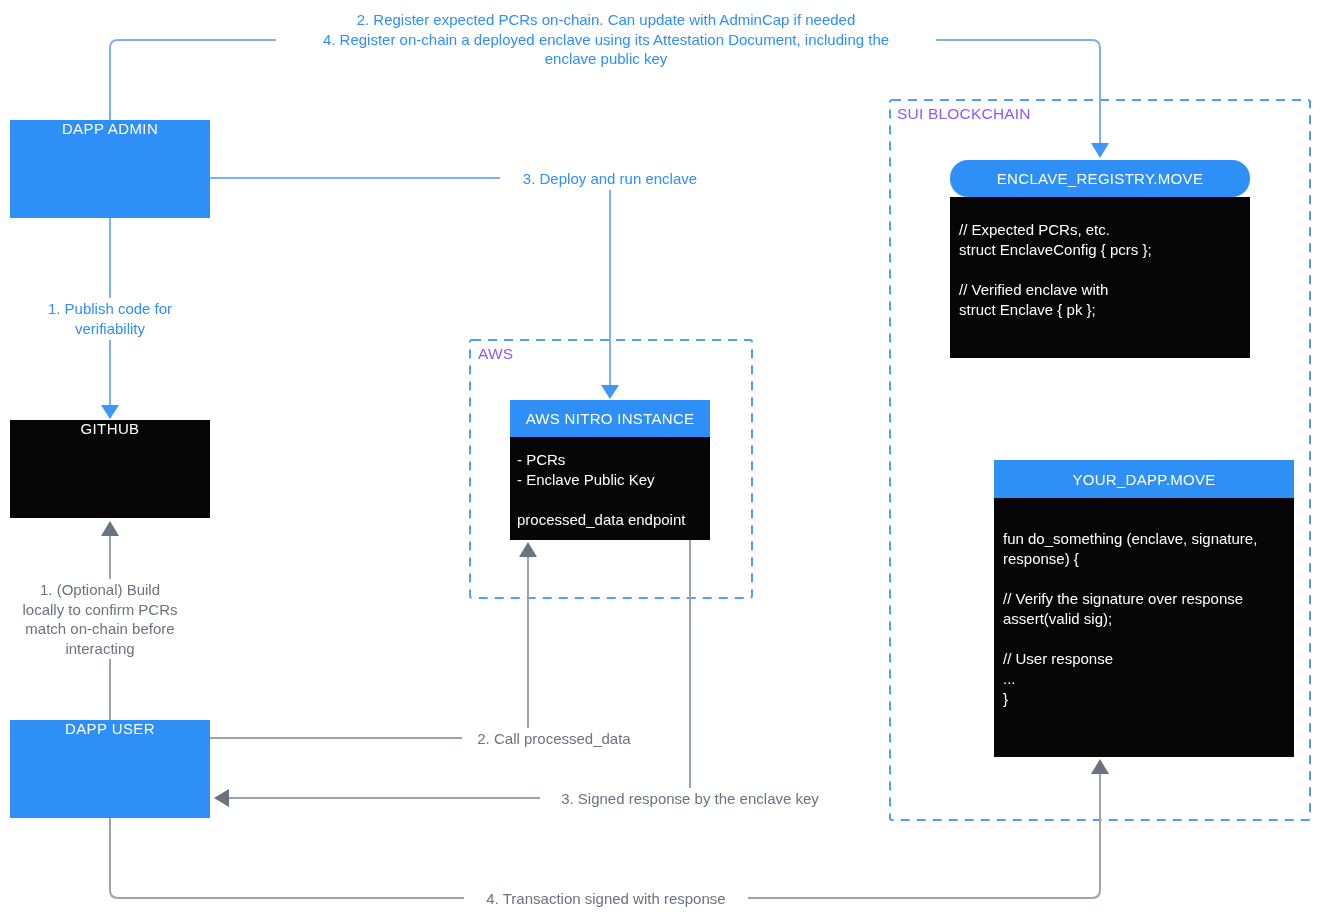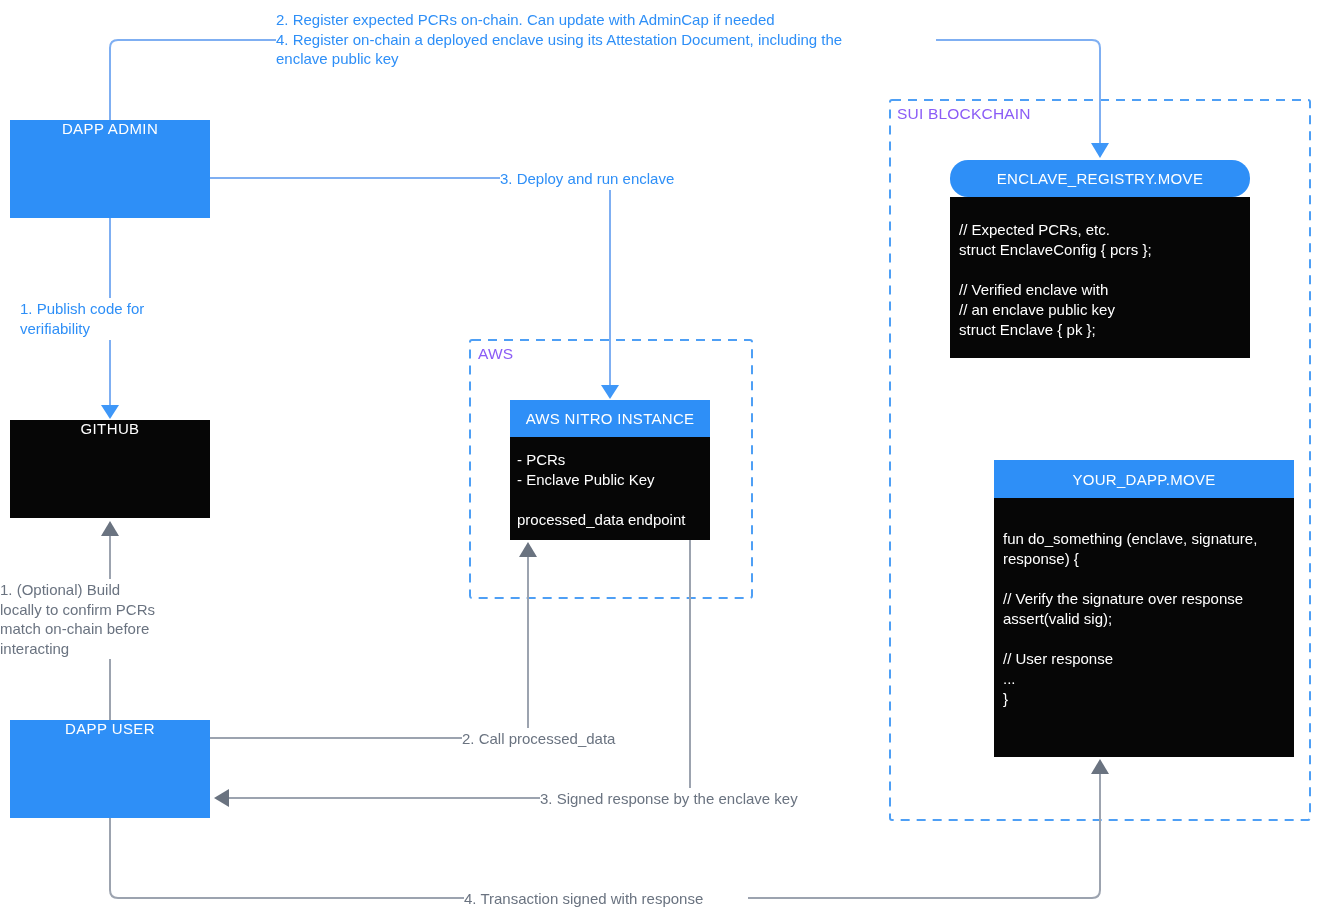--- a/index.html
+++ b/index.html
@@ -43,21 +43,21 @@
   #yourdapp .hd{height:38px;}
   #yourdapp .bd{height:259px;padding:31px 4px 0 9px;}
 
   .grouplabel{
     position:absolute;z-index:2;color:#8b5cf6;font-size:15.5px;font-weight:500;letter-spacing:.2px;
   }
   #aws-label{left:478px;top:345px;}
   #sui-label{left:897px;top:105px;}
 
   .edgelabel{
-    position:absolute;z-index:3;background:#fff;
+    position:absolute;z-index:3;background:#fff;text-align:center;
     font-size:15px;line-height:20px;padding:1px 0;
   }
   .bluetext{color:#2E8FF7;}
   .graytext{color:#6A7380;}
   #lbl-register{left:276px;top:9px;width:660px;line-height:19.5px;}
   #lbl-deploy{left:500px;top:168px;width:220px;}
   #lbl-publish{left:20px;top:298px;width:180px;}
   #lbl-build{left:0;top:579px;width:200px;line-height:19.5px;}
   #lbl-call{left:462px;top:728px;width:184px;}
   #lbl-signed{left:540px;top:788px;width:300px;}
@@ -108,21 +108,21 @@
     <span>DAPP USER</span>
   </div>
 
   <div class="codebox" id="nitro">
     <div class="hd">AWS NITRO INSTANCE</div>
     <div class="bd"><div>- PCRs</div><div>- Enclave Public Key</div><div>&nbsp;</div><div>processed_data endpoint</div></div>
   </div>
 
   <div class="codebox" id="registry">
     <div class="hd">ENCLAVE_REGISTRY.MOVE</div>
-    <div class="bd"><div>// Expected PCRs, etc.</div><div>struct EnclaveConfig { pcrs };</div><div>&nbsp;</div><div>// Verified enclave with</div><div>// an enclave public key</div><div>struct Enclave { pk };</div></div>
+    <div class="bd"><div>// Expected PCRs, etc.</div><div>struct EnclaveConfig { pcrs };</div><div>&nbsp;</div><div>// Verified enclave with</div><div>struct Enclave { pk };</div></div>
   </div>
 
   <div class="codebox" id="yourdapp">
     <div class="hd">YOUR_DAPP.MOVE</div>
     <div class="bd"><div>fun do_something (enclave, signature,</div><div>response) {</div><div>&nbsp;</div><div>// Verify the signature over response</div><div>assert(valid sig);</div><div>&nbsp;</div><div>// User response</div><div>...</div><div>}</div></div>
   </div>
 
   <div class="edgelabel bluetext" id="lbl-register">
       <div>2. Register expected PCRs on-chain. Can update with AdminCap if needed</div>
       <div>4. Register on-chain a deployed enclave using its Attestation Document, including the</div>

